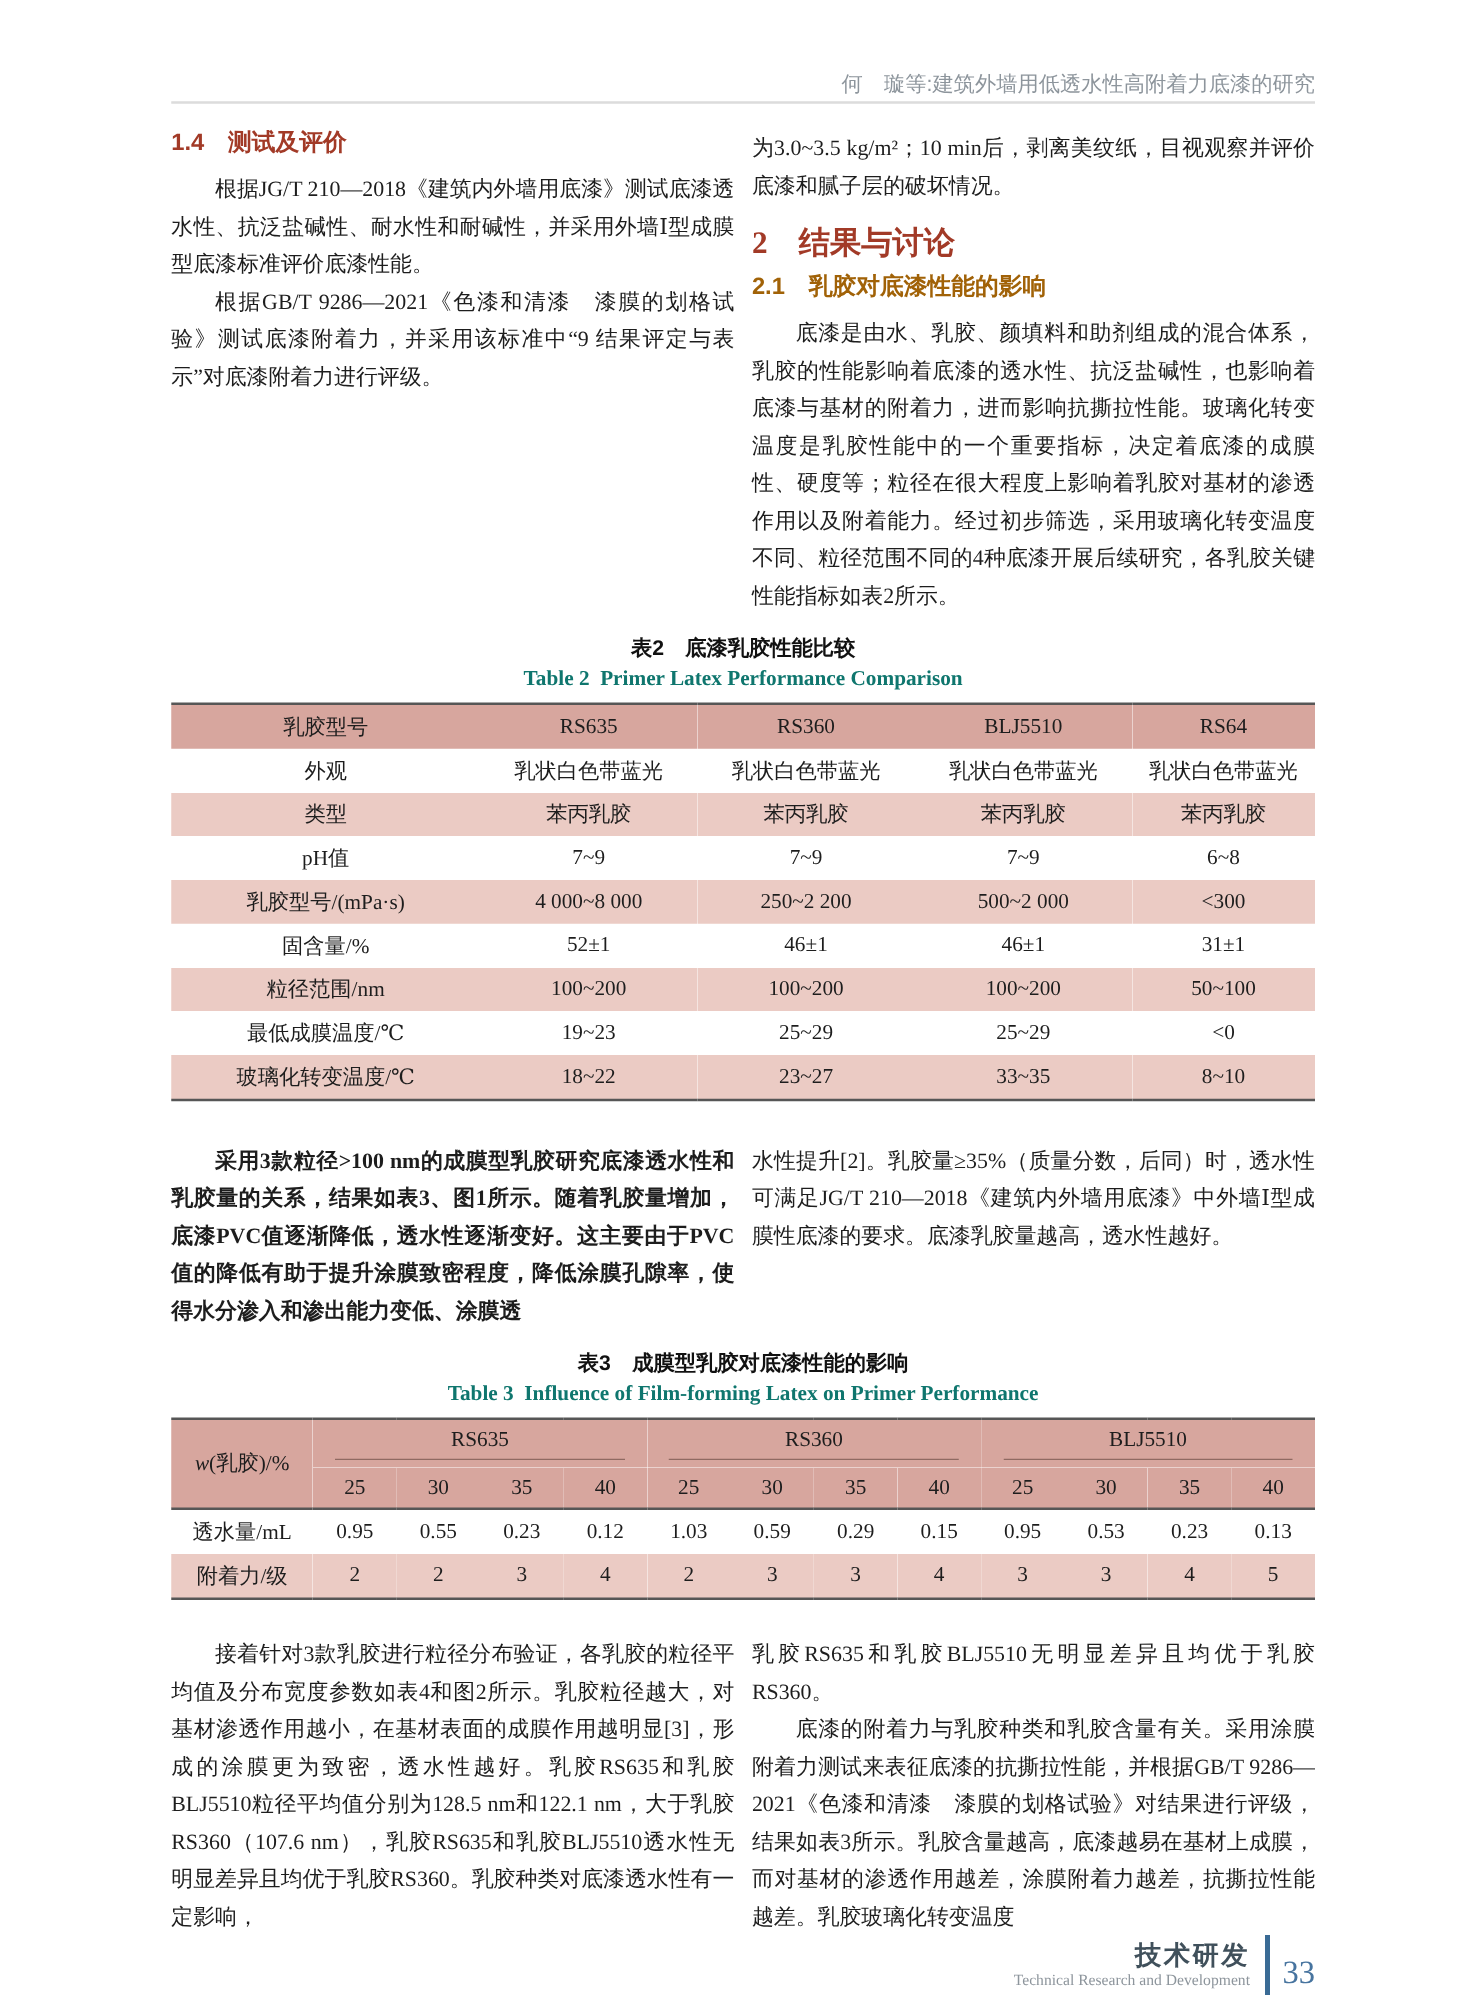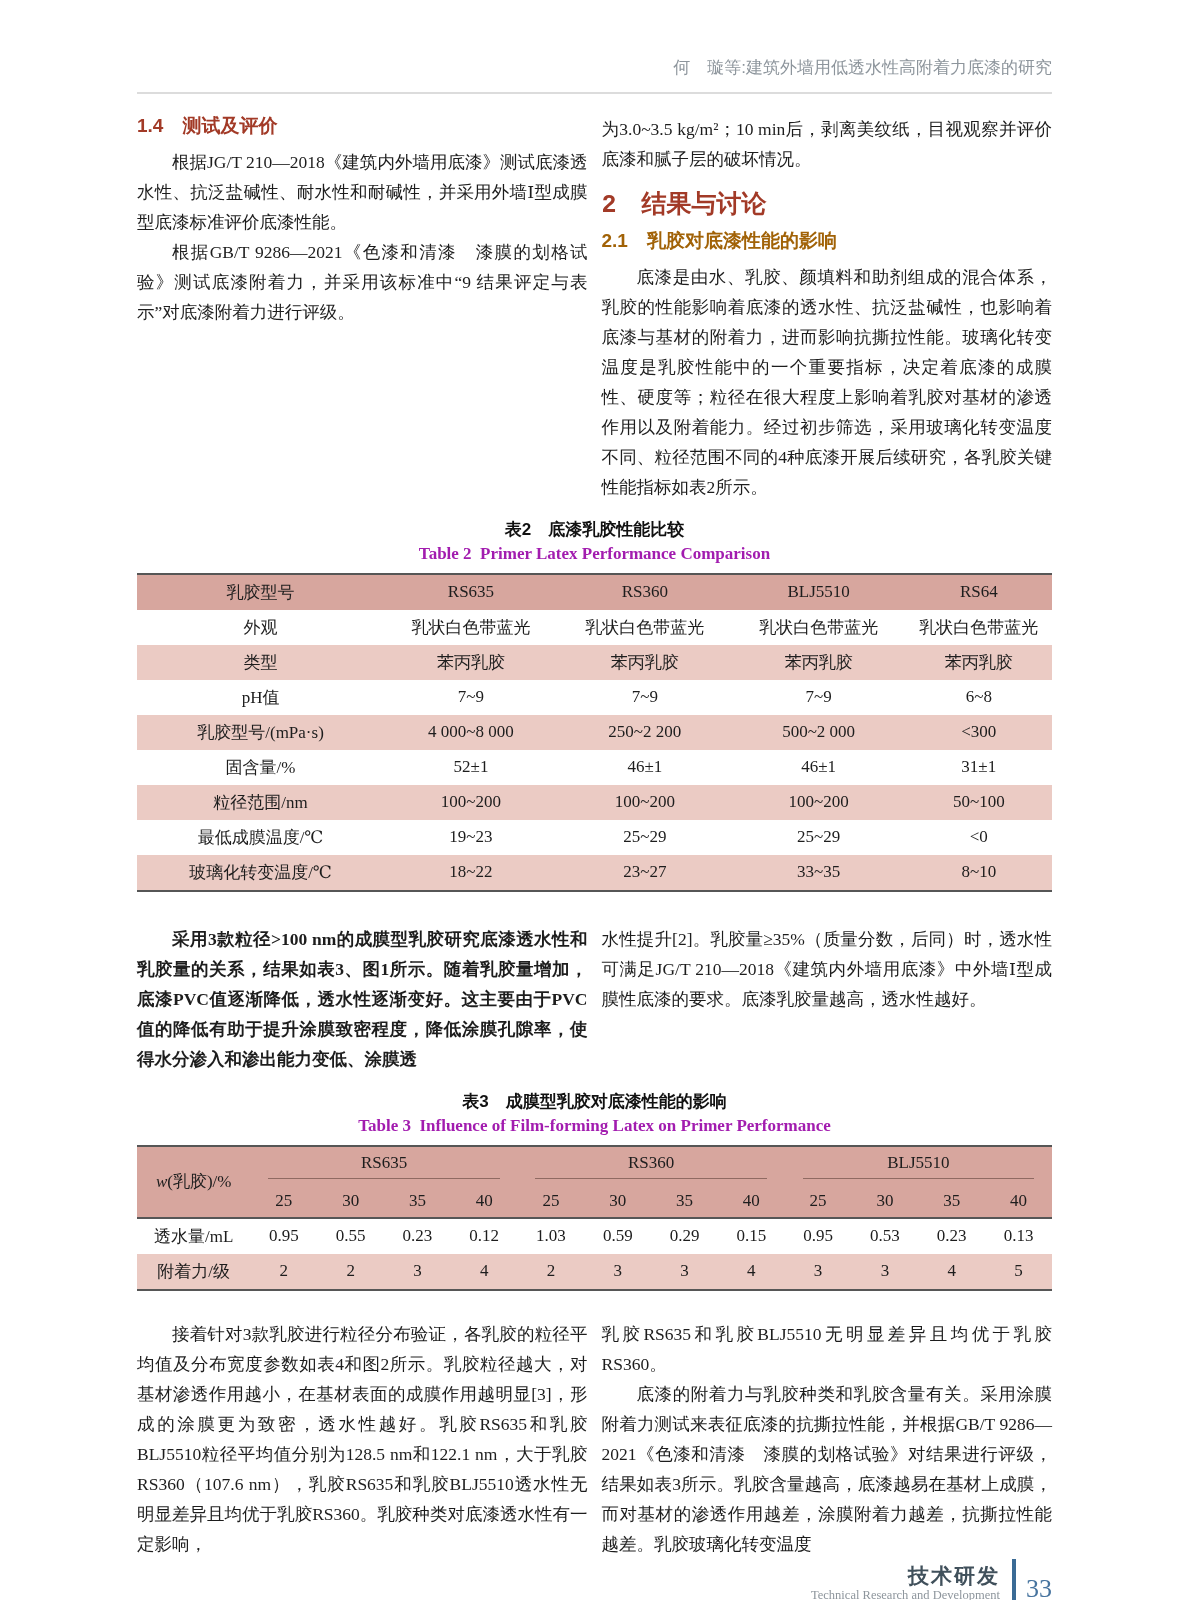--- a/index.html
+++ b/index.html
@@ -12,33 +12,33 @@
     display:flex;flex-direction:column;
     overflow:hidden;
     font-family:"Liberation Serif","DejaVu Serif",serif;
     color:#222;
   }
   
   .running-head{
     text-align:right;
     font-family:"Liberation Sans","DejaVu Sans",sans-serif;
     font-size:17px;color:#8d959c;
-    padding-bottom:13px;border-bottom:2px solid #dcdcdc;
+    padding-bottom:2px;border-bottom:2px solid #dcdcdc;
   }
   
   .twocol{display:flex;gap:14px;justify-content:center;}
   .col{flex:1;min-width:0;}
   
   .h-sub{
     font-family:"Liberation Sans","DejaVu Sans",sans-serif;
     font-weight:bold;color:#a23a27;font-size:19px;
     margin:20px 0 8px 0;line-height:1.3;
   }
   .h-main{
-    font-family:Liberation Mono, monospace;
+    font-family:Liberation Serif, serif;
     font-weight:bold;color:#a23a27;font-size:25px;
     margin:16px 0 8px 0;line-height:1.25;
   }
   .h-sub2{
     font-family:Liberation Sans, sans-serif;
     font-weight:bold;color:#a16207;font-size:19px;
     margin:4px 0 8px 0;line-height:1.3;
   }
   
   p.body{
@@ -46,21 +46,21 @@
     text-align:justify;text-indent:35px;color:#1d1d1d;
   }
   p.body.noindent{text-indent:0;}
   
   .cap-zh{
     text-align:center;font-family:"Liberation Sans","DejaVu Sans",sans-serif;
     font-weight:bold;font-size:17px;margin:16px 0 3px 0;color:#111;
   }
   .cap-en{
     text-align:center;font-family:"Liberation Serif","DejaVu Serif",serif;
-    font-weight:bold;font-size:17px;margin:0 0 9px 0;color:#a21caf;
+    font-weight:bold;font-size:17px;margin:0 0 9px 0;color:#0f766e;
   }
   
   table.datatable{
     width:100%;border-collapse:collapse;table-layout:fixed;
     font-size:17px;color:#1d1d1d;
     border-top:2px solid #565656;border-bottom:2px solid #565656;
   }
   table.datatable th,table.datatable td{
     padding:6px 2px;text-align:center;font-weight:normal;
     overflow:hidden;white-space:nowrap;

